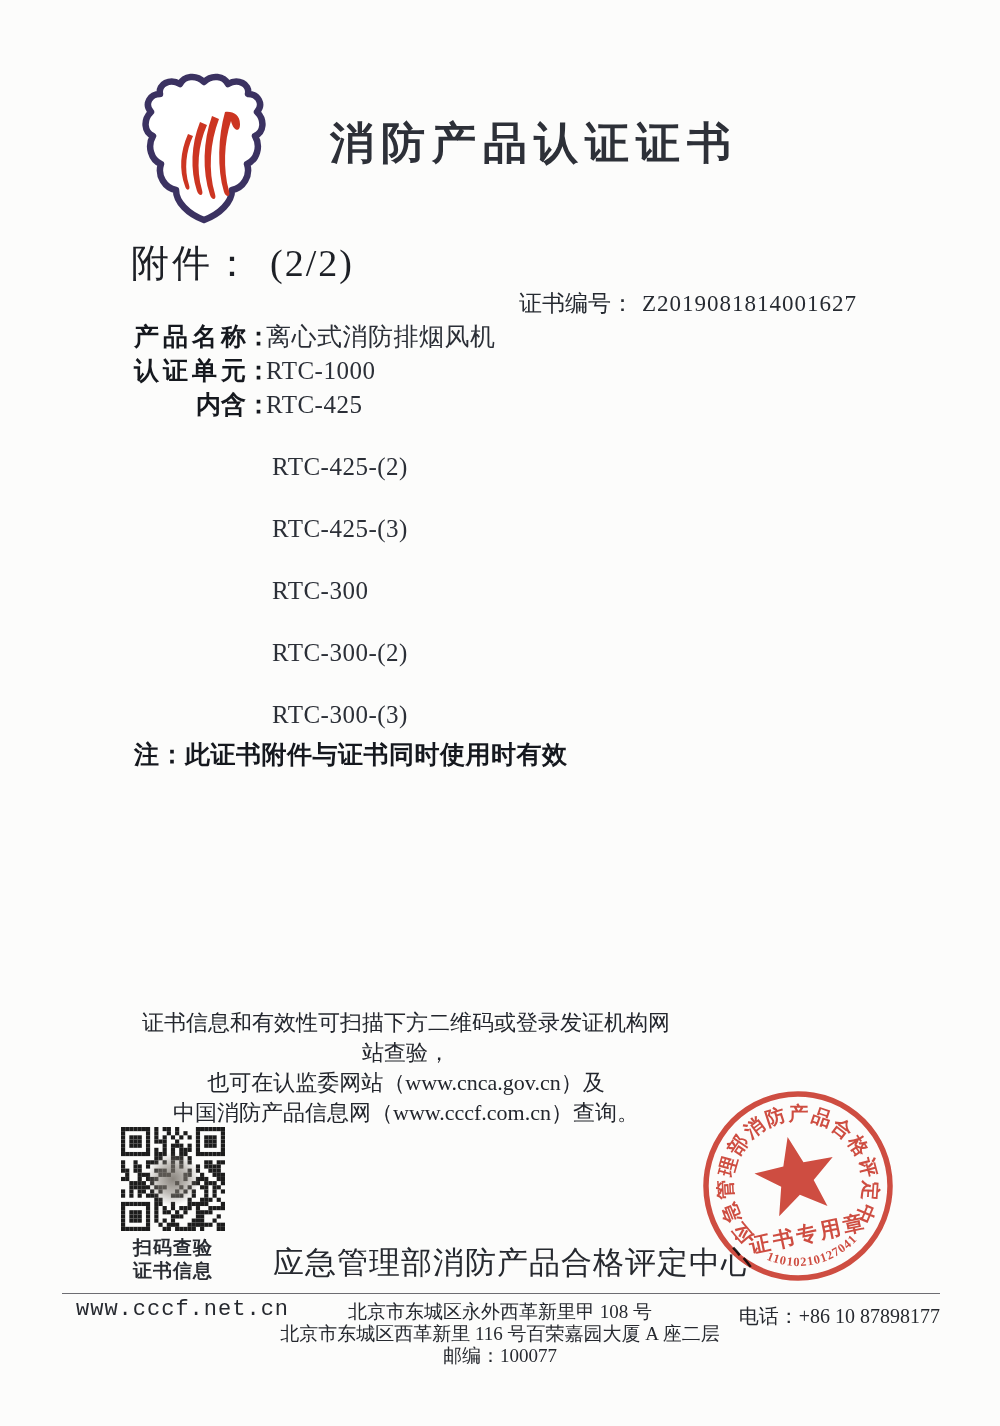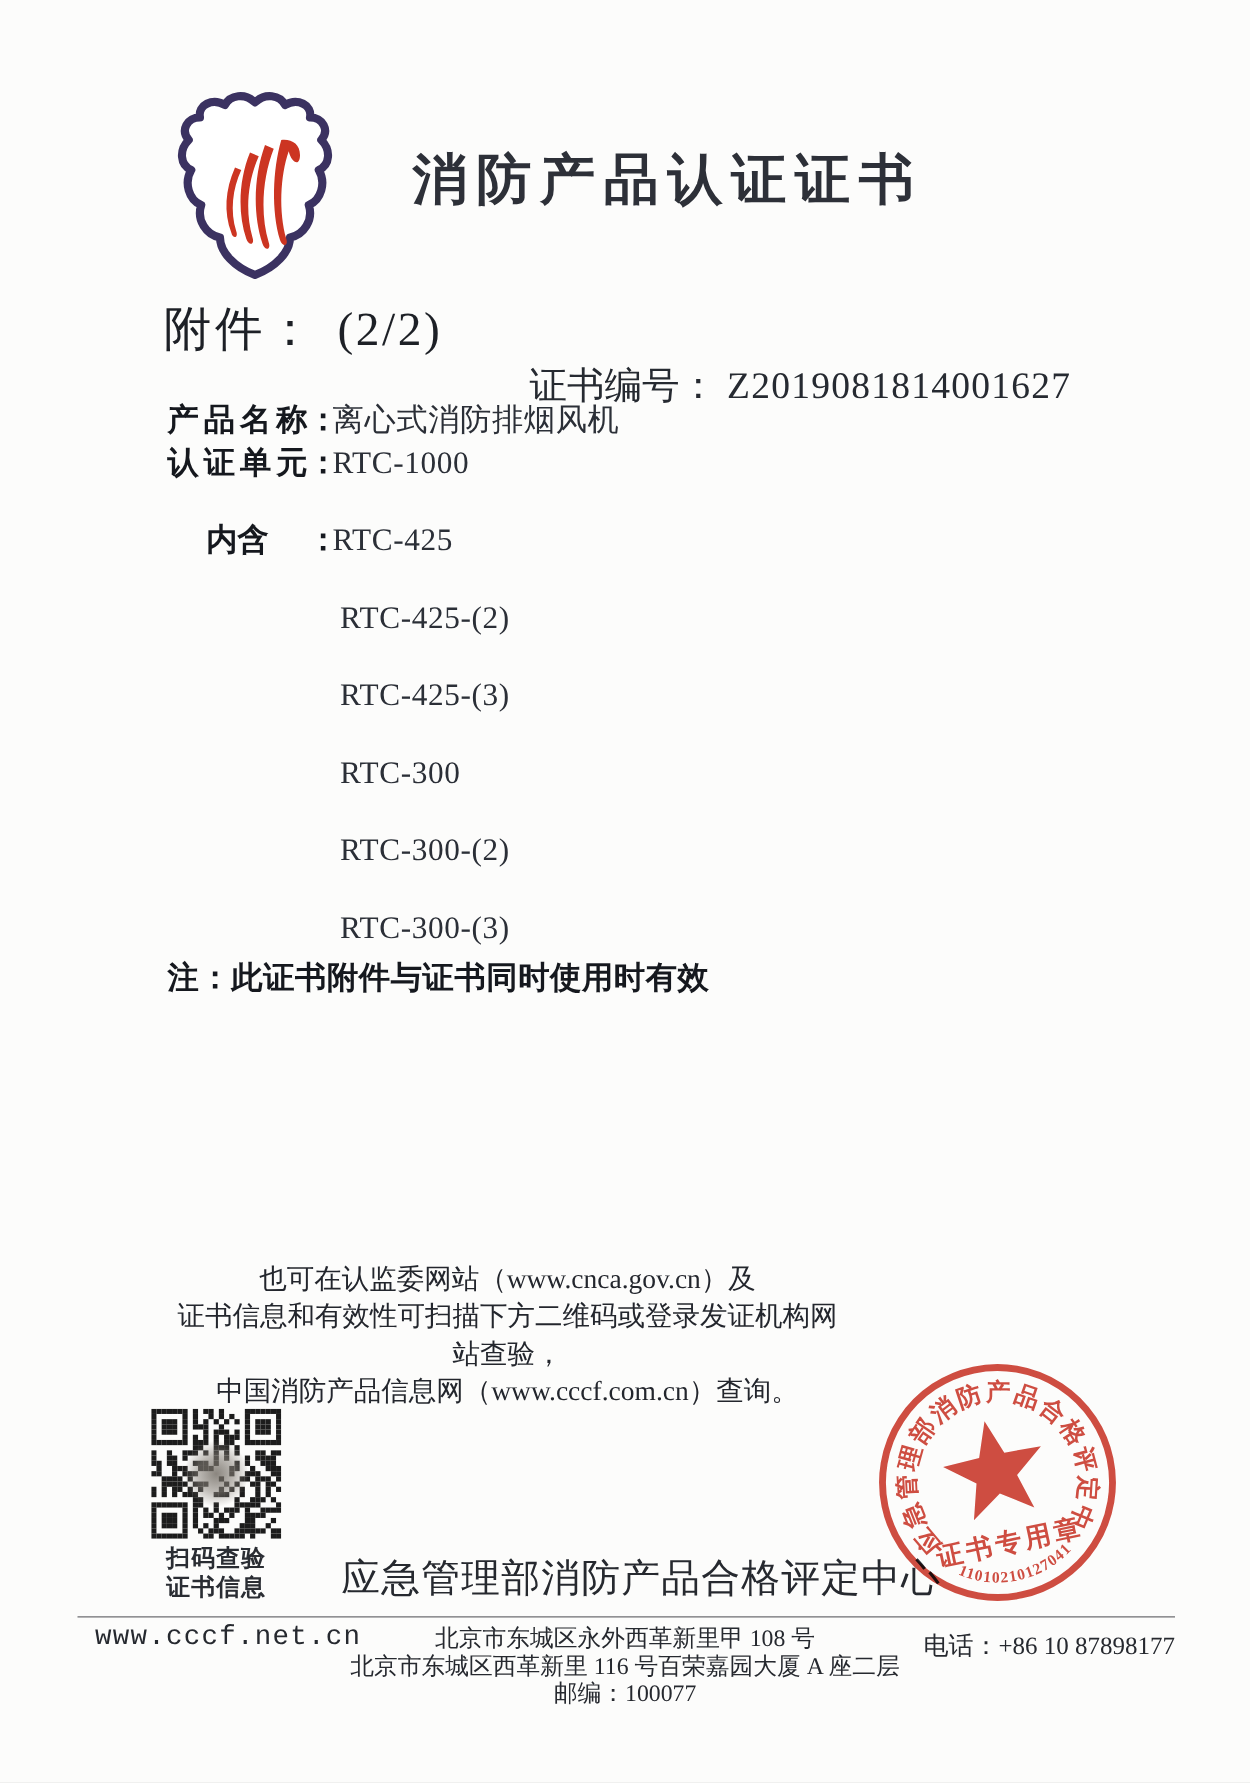--- a/index.html
+++ b/index.html
@@ -11,28 +11,28 @@
   
   .logo{position:absolute;left:138px;top:70px;width:132px;height:162px;}
   .title{
     position:absolute;left:330px;top:114px;margin:0;
     font-size:44px;font-weight:600;letter-spacing:7px;color:#2d3038;white-space:nowrap;
   }
   
   .attachment{position:absolute;left:131px;top:238px;font-size:38px;color:#1d2026;letter-spacing:3px;}
   .att-page{margin-left:16px;letter-spacing:2px;}
   
-  .cert-no{position:absolute;top:288px;right:143px;font-size:30px;color:#262a31;white-space:nowrap;}
+  .cert-no{position:absolute;top:288px;right:143px;font-size:23px;color:#262a31;white-space:nowrap;}
   .cert-no .num{margin-left:8px;letter-spacing:1px;}
   
   .fields{position:absolute;left:134px;top:320px;font-size:25px;line-height:34px;}
   .frow{display:flex;align-items:baseline;white-space:nowrap;}
   .flabel{display:inline-block;width:112px;font-weight:bold;color:#15181e;}
   .flabel.just{text-align:justify;text-align-last:justify;}
-  .flabel.right{text-align:center;margin-top:28px;}
+  .flabel.right{text-align:right;}
   .fcolon{display:inline-block;width:14px;font-weight:bold;color:#15181e;}
   .fval{margin-left:6px;color:#2b2f37;letter-spacing:0.5px;}
   .indent{padding-left:132px;margin-top:28px;}
   .note{margin-top:6px;font-weight:bold;font-size:25px;color:#15181e;letter-spacing:0.5px;}
   
   .verify{
     position:absolute;left:140px;top:1008px;width:532px;text-align:center;
     font-size:22px;line-height:30px;color:#23262d;
   }
   
@@ -119,22 +119,22 @@
     <div class="frow indent">
         <span class="fval">RTC-300-(2)</span>
       </div>
     <div class="frow indent">
         <span class="fval">RTC-300-(3)</span>
       </div>
     <div class="note">注：此证书附件与证书同时使用时有效</div>
   </div>
 
   <div class="verify">
+    <div>证书信息和有效性可扫描下方二维码或登录发证机构网站查验，</div>
     <div>也可在认监委网站（www.cnca.gov.cn）及</div>
-    <div>证书信息和有效性可扫描下方二维码或登录发证机构网站查验，</div>
     <div>中国消防产品信息网（www.cccf.com.cn）查询。</div>
   </div>
 
   <div class="qr">
     <svg viewBox="0 0 100 100">
       <g id="qr-modules" fill="#1c1c1c">
           <rect x="0" y="0" width="4" height="4"></rect>
           <rect x="4" y="0" width="4" height="4"></rect>
           <rect x="8" y="0" width="4" height="4"></rect>
           <rect x="12" y="0" width="4" height="4"></rect>

